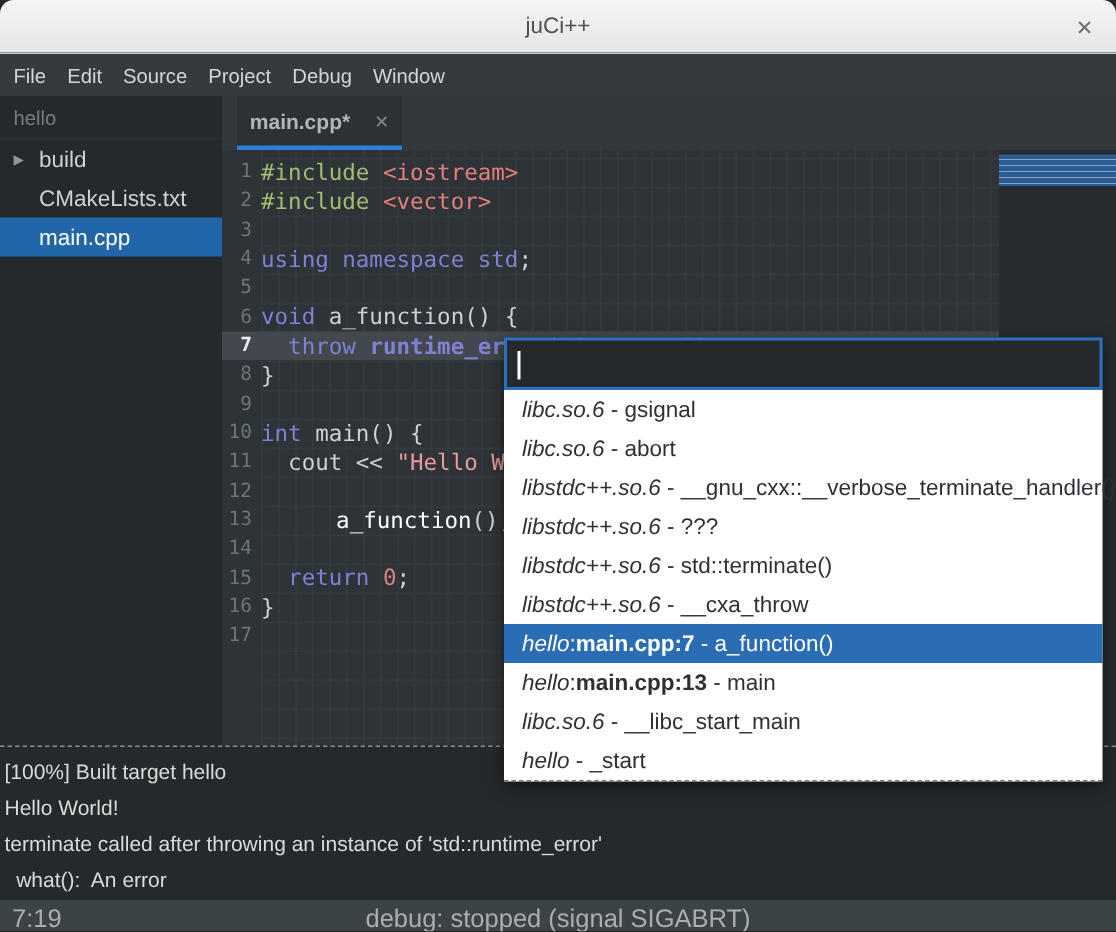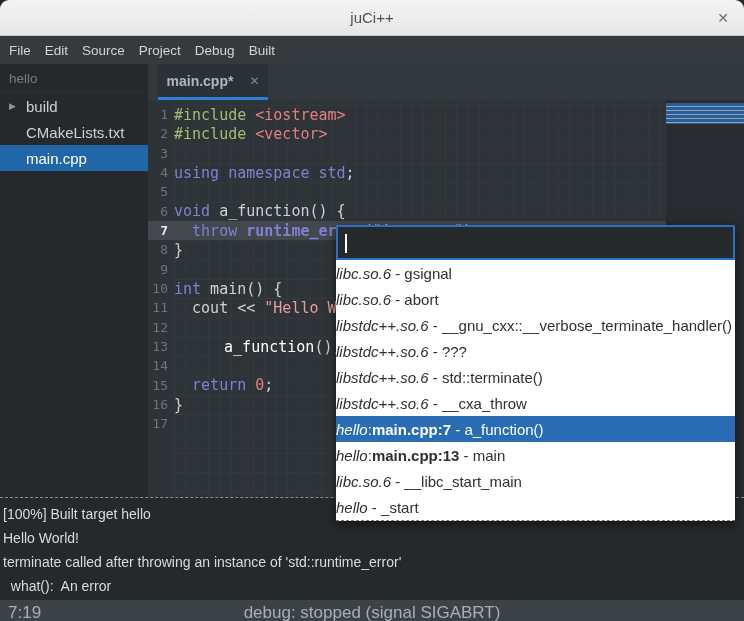--- a/index.html
+++ b/index.html
@@ -129,21 +129,21 @@
     background:#26292b; border:2px solid #2a72bf;
   }
   .pentry input {
     position:absolute; left:10px; top:4px; width:380px; height:24px;
     background:transparent; border:none; outline:none; color:#fff;
     font:15px "Liberation Sans", sans-serif;
   }
   .caret { position:absolute; left:7px; top:7px; width:2px; height:19px; background:#fff; }
   .plist { background:#ffffff; border-bottom:1px dashed #777; }
   .prow {
-    height:26px; display:flex; align-items:center; 
+    height:26px; display:flex; align-items:center; padding-left:12px;
     font-size:15px; color:#2d3136; white-space:pre;
   }
   .prow.sel { background:#2a6db5; color:#ffffff; }
   .sg-i { font-style:italic; }
   .sg-b { font-weight:bold; }
 </style>
 </head>
 <body>
 
 <div class="window">
@@ -152,21 +152,21 @@
     <div class="title">juCi++</div>
     <button class="close-btn">✕</button>
   </div>
 
   <div class="menubar">
       <div class="mitem">File</div>
       <div class="mitem">Edit</div>
       <div class="mitem">Source</div>
       <div class="mitem">Project</div>
       <div class="mitem">Debug</div>
-      <div class="mitem">Built</div>
+      <div class="mitem">Window</div>
     </div>
 
   <div class="sidebar">
     <div class="project">hello</div>
     <div id="tree">
         <div class="tree-item">
           <span class="exp">▶</span>
           <span>build</span>
         </div>
         <div class="tree-item">

